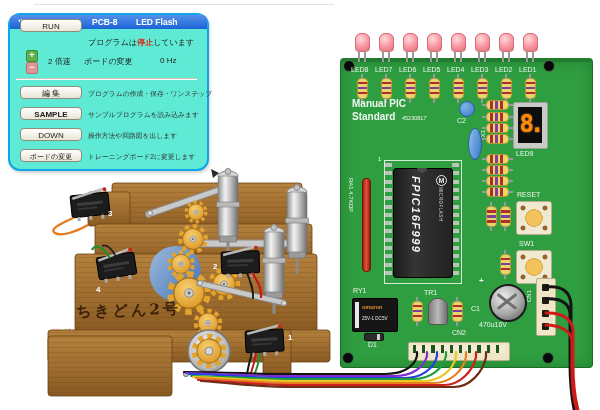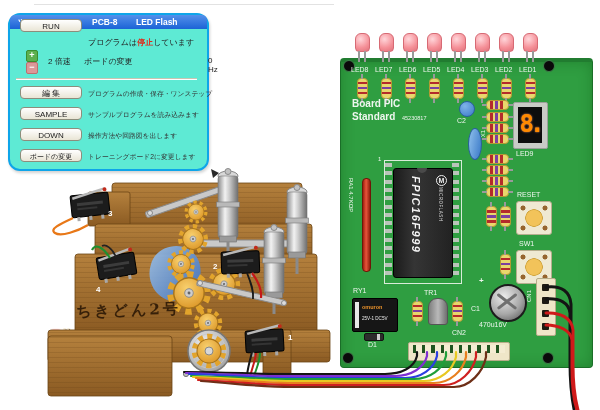--- a/index.html
+++ b/index.html
@@ -350,21 +350,21 @@
       <div class="res" style="left:2px;top:45px;"></div>
     </div>
     <div class="led-unit" style="left:183px;">
       <div class="bulb"></div>
         <div class="leg" style="left:3px;"></div>
         <div class="leg" style="left:9px;"></div>
       <div class="silk" style="left:-4px;top:33px;font-size:7px;">LED1</div>
       <div class="res" style="left:2px;top:45px;"></div>
     </div>
 
-    <div class="silk" style="left:12px;top:70px;font-size:10px;font-weight:bold;">Board PIC</div>
+    <div class="silk" style="left:12px;top:70px;font-size:10px;font-weight:bold;">Manual PIC</div>
     <div class="silk" style="left:12px;top:83px;font-size:10px;font-weight:bold;">Standard</div>
     <div class="silk" style="left:62px;top:87px;font-size:5.5px;">45230817</div>
 
     <div class="disc" style="left:119px;top:73px;width:14px;height:14px;"></div>
     <div class="silk" style="left:117px;top:89px;font-size:7px;">C2</div>
     <div class="oval" style="left:128px;top:100px;width:12px;height:30px;"></div>
     <div class="vtext up" style="left:140px;top:102px;font-size:6px;">X1</div>
 
     <div class="resh" style="left:146px;top:72px;"></div>
     <div class="resh" style="left:146px;top:84px;"></div>
@@ -460,24 +460,24 @@
       <span class="t-right">LED Flash</span>
     </div>
     <button class="btn" style="top:4px;">RUN</button>
     <div class="status">
       <span>プログラムは</span><span class="hl">停止</span><span>しています</span>
     </div>
     <div class="sq plus">+</div>
     <div class="sq minus">−</div>
     <span class="spd" style="left:38px;">2 倍速</span>
     <span class="spd" style="left:74px;">ボードの変更</span>
-    <span class="spd" style="left:150px;margin-left:48px;">0 Hz</span>
+    <span class="spd" style="left:150px;">0 Hz</span>
     <div class="divider"></div>
     <button class="btn" style="top:71px;">編 集</button>
     <span class="mrow-desc" style="top:74px;">プログラムの作成・保存・ワンステップ</span>
-    <button class="btn" style="top:92px;">SAMPLE</button>
+    <button class="btn" style="top:92px;font-weight:bold;">SAMPLE</button>
     <span class="mrow-desc" style="top:95px;">サンプルプログラムを読み込みます</span>
     <button class="btn" style="top:113px;">DOWN</button>
     <span class="mrow-desc" style="top:116px;">操作方法や回路図を出します</span>
     <button class="btn" style="top:134px;font-size:7px;">ボードの変更</button>
     <span class="mrow-desc" style="top:137px;">トレーニングボード2に変更します</span>
   </div>
 </div>
 
 </body></html>

